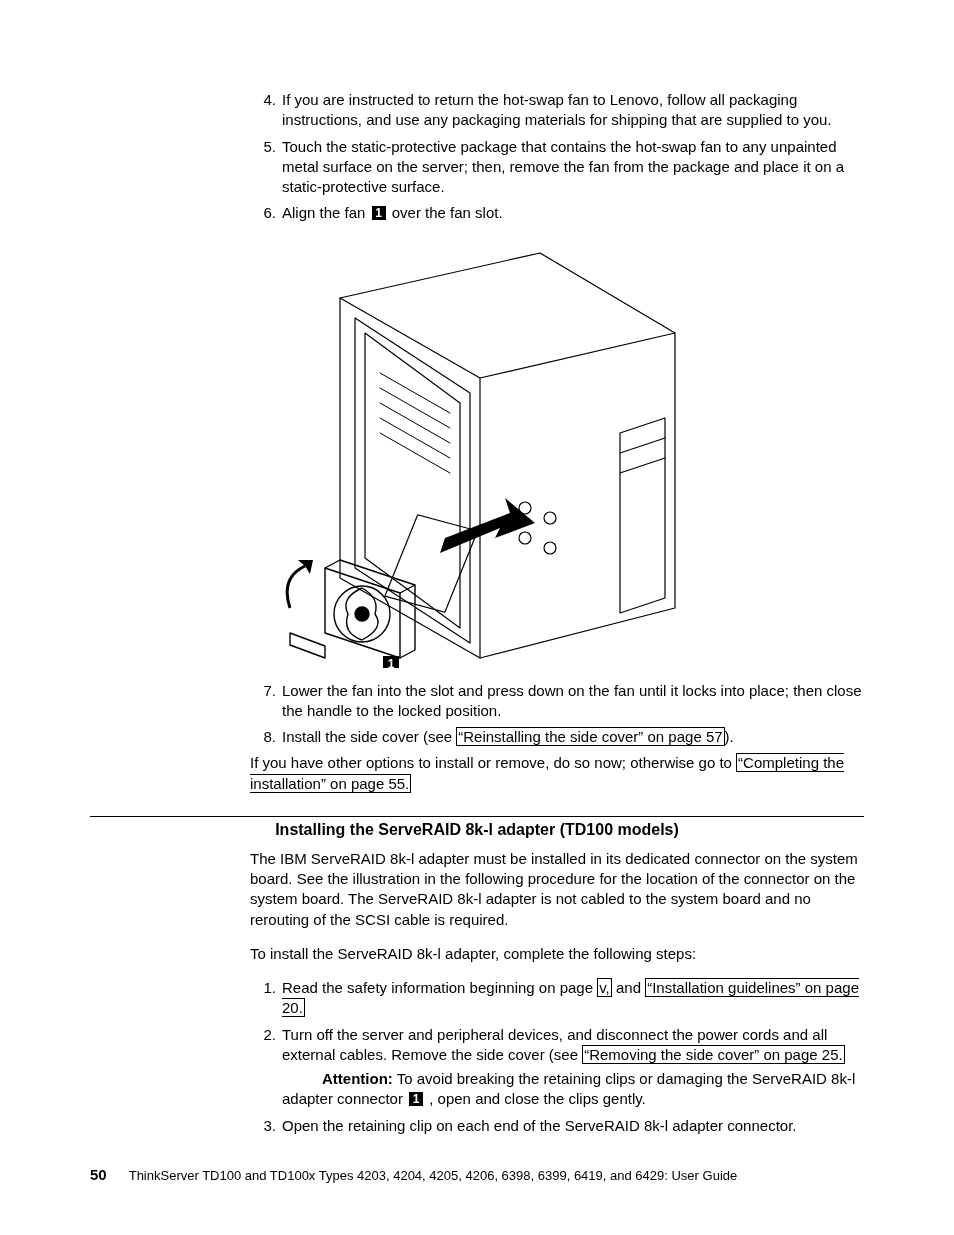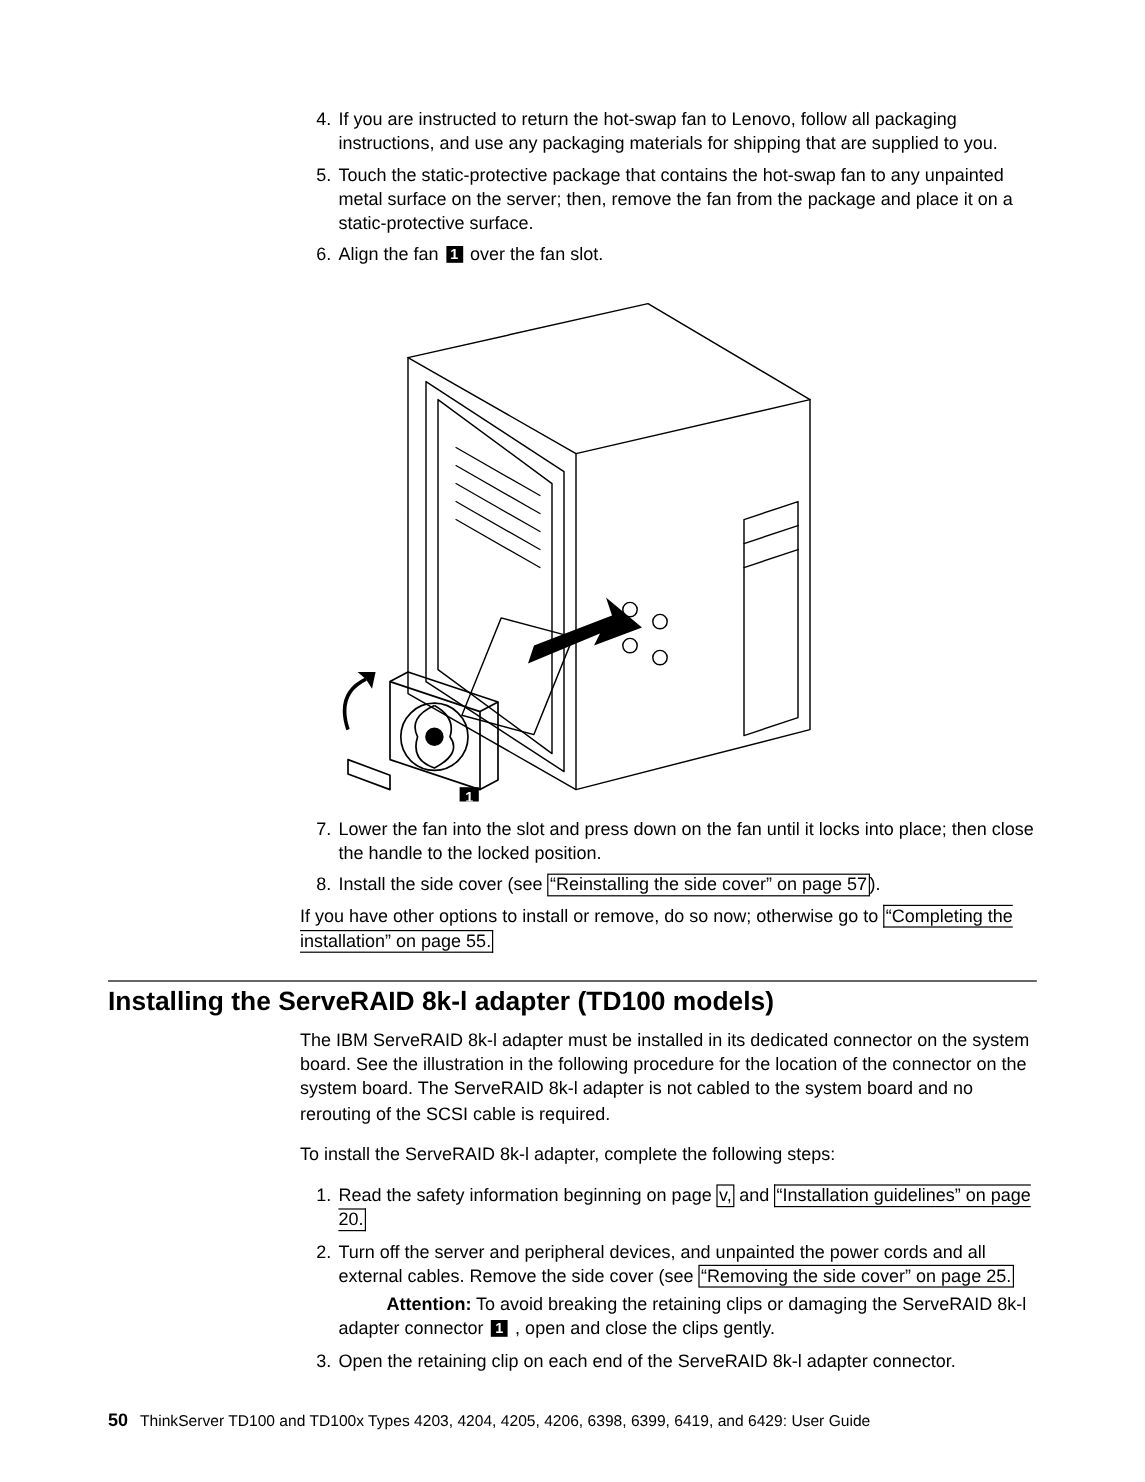--- a/index.html
+++ b/index.html
@@ -58,37 +58,38 @@
   .diagram-wrap {
     margin: 14px 0 10px 30px;
   }
   .section-rule {
     border-top: 1.5px solid #000;
     margin: 22px 0 4px 0;
   }
   h2.section-title {
     font-family: Arial, Helvetica, sans-serif;
     font-weight: bold;
-    font-size: 22px;
+    font-size: 16px;
     margin: 4px 0 10px 0;
+    text-align: center;
   }
   .para {
     line-height: 1.35;
     margin-bottom: 14px;
   }
   .attn {
     font-weight: bold;
     margin-left: 40px;
   }
   .footer {
     margin-top: 30px;
     font-size: 13px;
     display: flex;
-    align-items: center;
-    gap: 10px;
+    align-items: flex-end;
+    gap: 22px;
   }
   .footer .pnum {
     font-weight: bold;
     font-size: 15px;
   }
 </style>
 </head>
 <body>
 
 <div class="page">
@@ -192,21 +193,21 @@
     <ol class="num-list">
       <li>
         <span class="marker">1.</span>
         <span class="txt">
           <span>Read the safety information beginning on page </span><span class="linkbox">v,</span><span> and </span><span class="linkbox">“Installation guidelines” on page 20.</span>
         </span>
       </li>
       <li>
         <span class="marker">2.</span>
         <span class="txt">
-          <span>Turn off the server and peripheral devices, and unpainted the power cords and all external cables. Remove the side cover (see </span><span class="linkbox">“Removing the side cover” on page 25.</span>
+          <span>Turn off the server and peripheral devices, and disconnect the power cords and all external cables. Remove the side cover (see </span><span class="linkbox">“Removing the side cover” on page 25.</span>
           <div style="margin-top:4px;">
             <span class="attn">Attention:</span><span>  To avoid breaking the retaining clips or damaging the ServeRAID 8k-l adapter connector </span><span class="callout-box">1</span><span> , open and close the clips gently.</span>
           </div>
         </span>
       </li>
       <li>
         <span class="marker">3.</span>
         <span class="txt">Open the retaining clip on each end of the ServeRAID 8k-l adapter connector.</span>
       </li>
     </ol>

